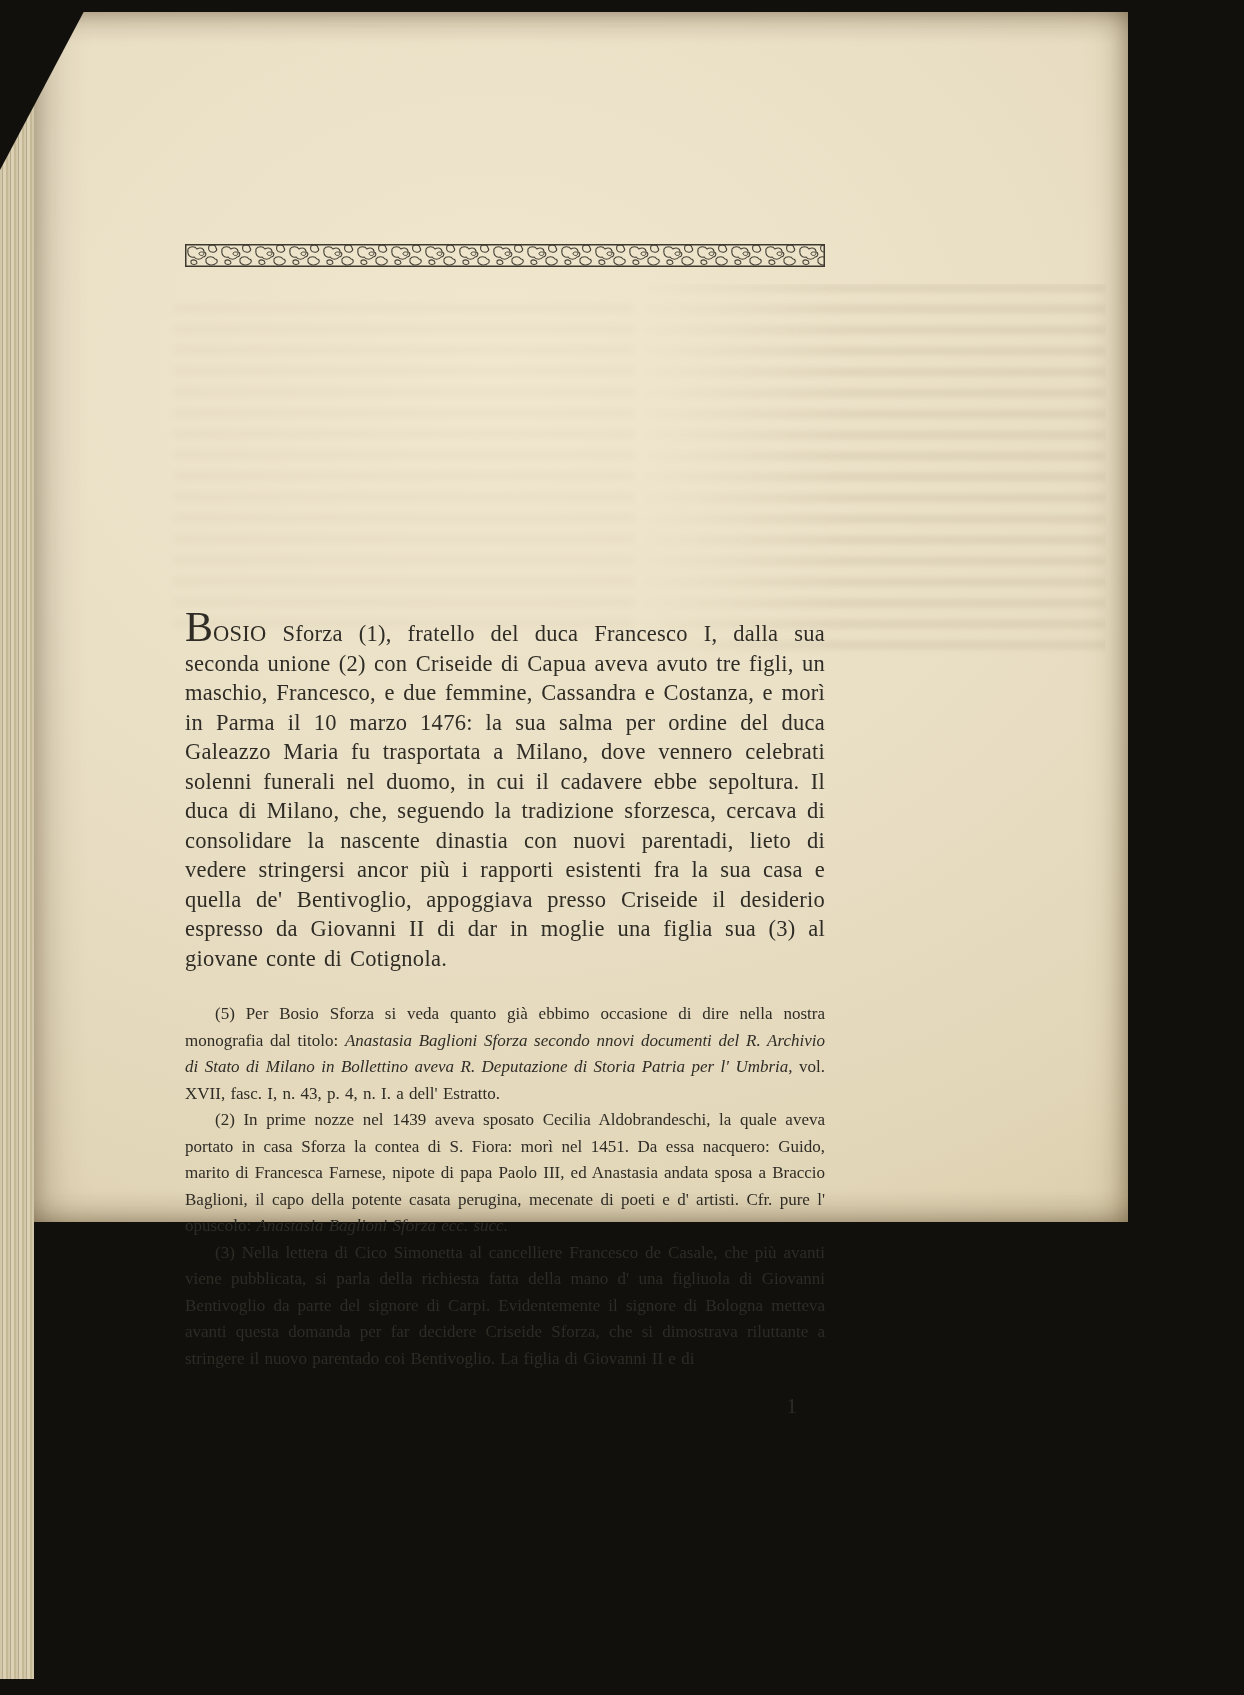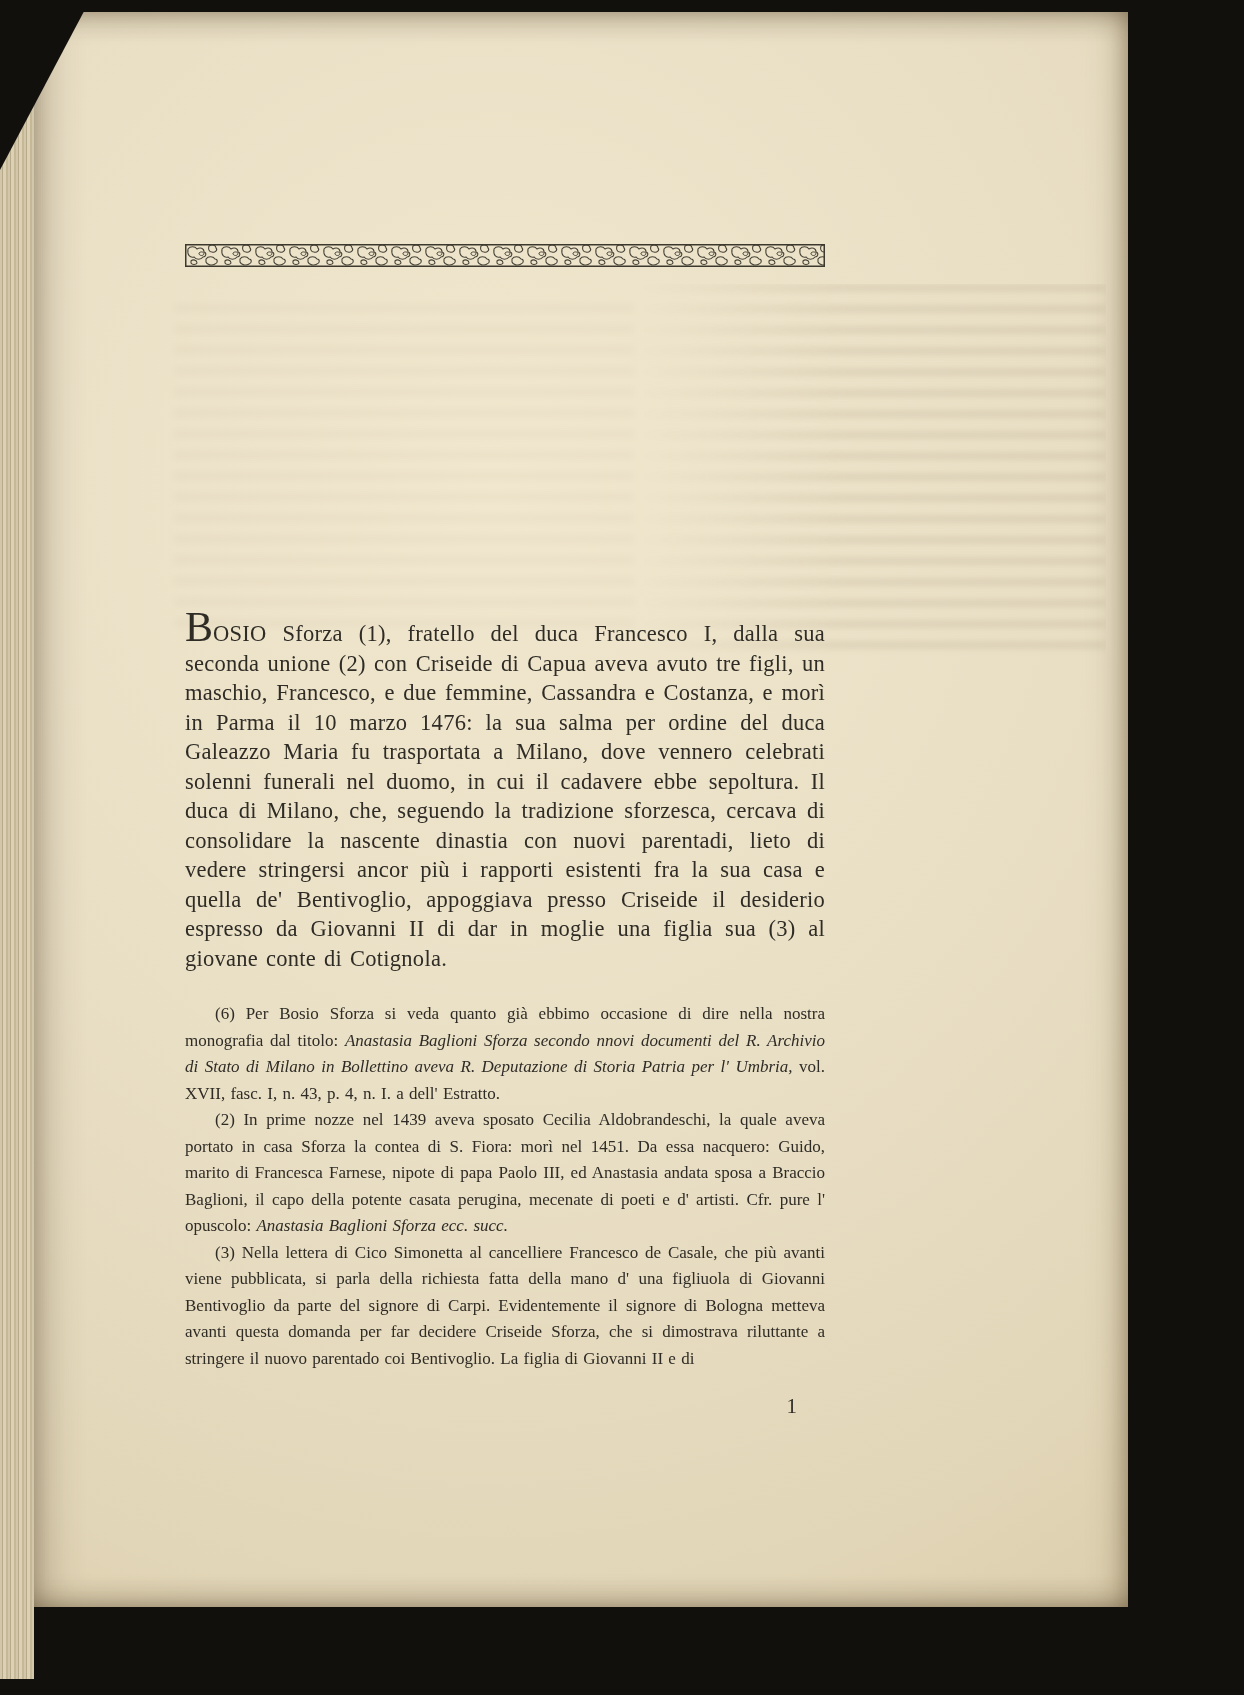--- a/index.html
+++ b/index.html
@@ -23,21 +23,21 @@
   
   .corner-wedge {
     position:absolute; left:0; top:0; width:90px; height:170px;
     background:#12100c;
     clip-path:polygon(0 0, 100% 0, 0 100%);
     z-index:3;
   }
 
   
   .paper {
-    position:absolute; left:34px; top:12px; width:1094px; height:1595px;
+    position:absolute; left:34px; top:12px; width:1094px; height:1210px;
     background:
       radial-gradient(120% 90% at 42% 30%, #f0e7ce 0%, #e9dfc5 45%, #e2d6b8 78%, #d7c9a6 100%);
     box-shadow:
       inset 22px 0 46px -20px rgba(70,52,28,.45),
       inset -16px 0 34px -14px rgba(92,72,42,.55),
       inset 0 18px 30px -18px rgba(70,52,28,.35),
       inset 0 -18px 30px -18px rgba(70,52,28,.35);
     z-index:2;
   }
 
@@ -119,21 +119,21 @@
             </pattern>
           </defs>
           <rect x="1" y="1" width="638" height="21" fill="url(#crackle)"></rect>
           <rect x="0.75" y="0.75" width="638.5" height="21.5" fill="none" stroke="#3c382e" stroke-width="1.5"></rect>
         </svg>
       </div>
 
       <p class="body-text"><span class="dropcap">B</span><span>OSIO Sforza (1), fratello del duca Francesco I, dalla sua seconda unione (2) con Criseide di Capua aveva avuto tre figli, un maschio, Francesco, e due femmine, Cassandra e Costanza, e morì in Parma il 10 marzo 1476: la sua salma per ordine del duca Galeazzo Maria fu trasportata a Milano, dove vennero celebrati solenni funerali nel duomo, in cui il cadavere ebbe sepoltura. Il duca di Milano, che, seguendo la tradizione sforzesca, cercava di consolidare la nascente dinastia con nuovi parentadi, lieto di vedere stringersi ancor più i rapporti esistenti fra la sua casa e quella de' Bentivoglio, appoggiava presso Criseide il desiderio espresso da Giovanni II di dar in moglie una figlia sua (3) al giovane conte di Cotignola.</span></p>
 
       <div class="footnotes">
-        <p class="footnote"><span>(6) Per Bosio Sforza si veda quanto già ebbimo occasione di dire nella nostra monografia dal titolo: </span><span class="it">Anastasia Baglioni Sforza secondo nnovi documenti del R. Archivio di Stato di Milano in Bollettino aveva R. Deputazione di Storia Patria per l' Umbria,</span><span> vol. XVII, fasc. I, n. 43, p. 4, n. I. a dell' Estratto.</span></p>
+        <p class="footnote"><span>(5) Per Bosio Sforza si veda quanto già ebbimo occasione di dire nella nostra monografia dal titolo: </span><span class="it">Anastasia Baglioni Sforza secondo nnovi documenti del R. Archivio di Stato di Milano in Bollettino aveva R. Deputazione di Storia Patria per l' Umbria,</span><span> vol. XVII, fasc. I, n. 43, p. 4, n. I. a dell' Estratto.</span></p>
 
         <p class="footnote"><span>(2) In prime nozze nel 1439 aveva sposato Cecilia Aldobrandeschi, la quale aveva portato in casa Sforza la contea di S. Fiora: morì nel 1451. Da essa nacquero: Guido, marito di Francesca Farnese, nipote di papa Paolo III, ed Anastasia andata sposa a Braccio Baglioni, il capo della potente casata perugina, mecenate di poeti e d' artisti. Cfr. pure l' opuscolo: </span><span class="it">Anastasia Baglioni Sforza ecc. succ.</span><span></span></p>
 
         <p class="footnote"><span>(3) Nella lettera di Cico Simonetta al cancelliere Francesco de Casale, che più avanti viene pubblicata, si parla della richiesta fatta della mano d' una figliuola di Giovanni Bentivoglio da parte del signore di Carpi. Evidentemente il signore di Bologna metteva avanti questa domanda per far decidere Criseide Sforza, che si dimostrava riluttante a stringere il nuovo parentado coi Bentivoglio. La figlia di Giovanni II e di</span><span class="it"></span><span></span></p>
       </div>
 
       <div class="page-number">1</div>
 
     </div>
   </div>

